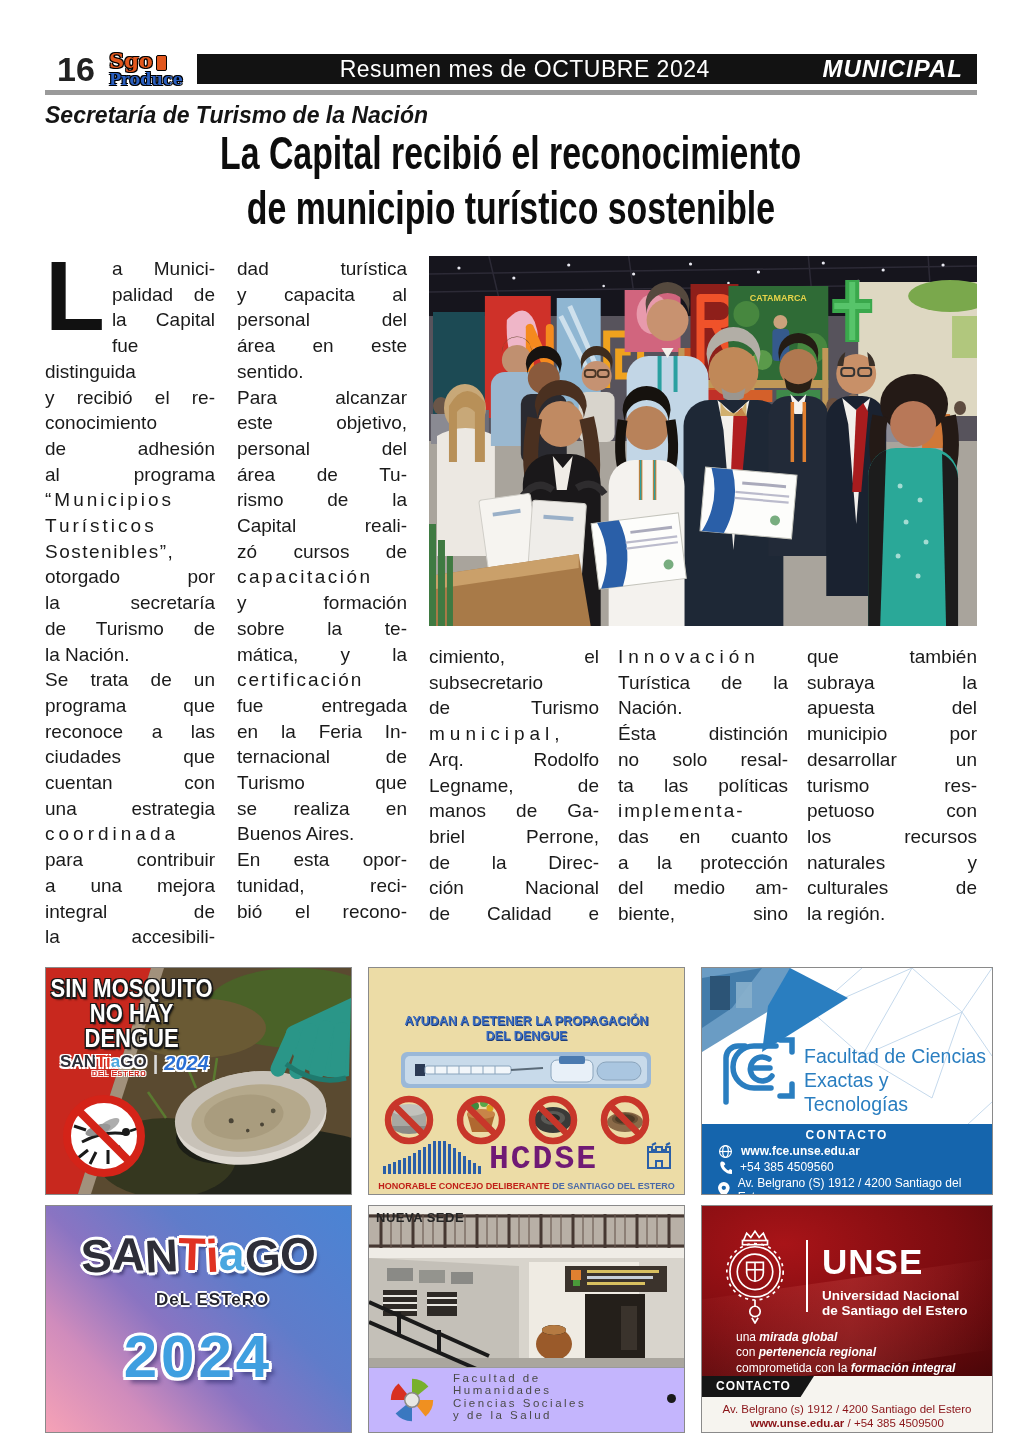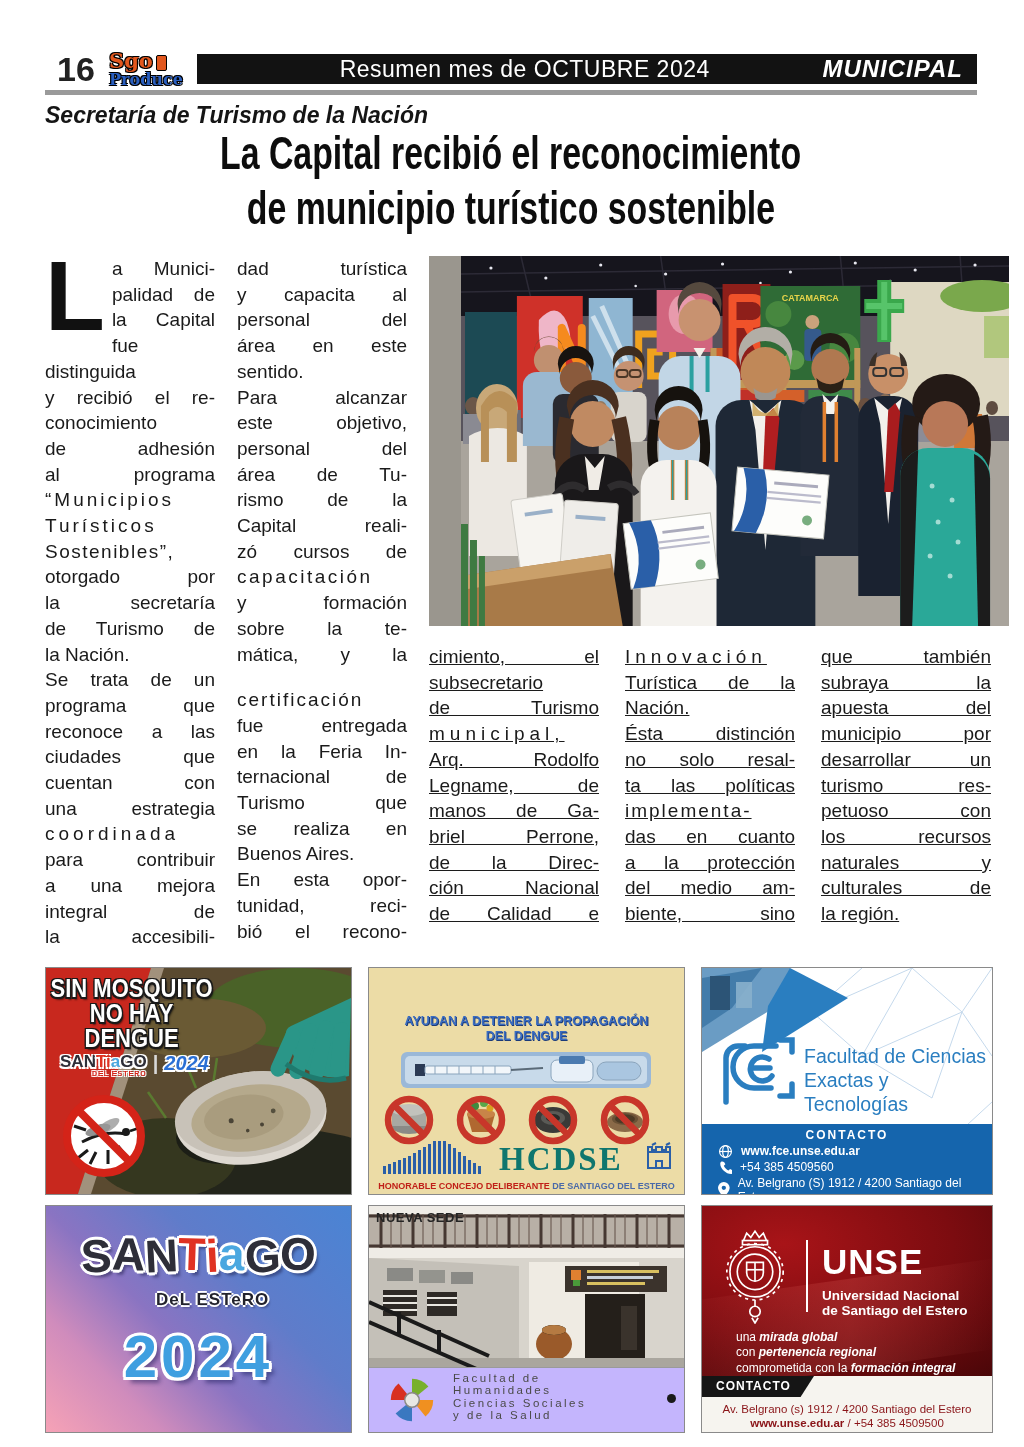--- a/index.html
+++ b/index.html
@@ -31,29 +31,29 @@
   .body{display:flex;gap:22px;margin-top:15px;}
   .leftcols{display:flex;gap:22px;width:362px;flex:none;}
   .col{width:170px;font-size:19px;line-height:25.7px;color:#1a1a1a;}
   .lines .jl{text-align:justify;text-align-last:justify;}
   #col1 .jl:nth-child(15),#col2 .jl:nth-child(5),#col2 .jl:nth-child(23),
   #col4 .jl:nth-child(3),#col5 .jl:nth-child(11){text-align-last:left;}
   #col1 .jl:nth-child(9),#col1 .jl:nth-child(10){letter-spacing:3px;}
   #col1 .jl:nth-child(11){letter-spacing:1.5px;}
   #col1 .jl:nth-child(22){letter-spacing:4px;}
   #col2 .jl:nth-child(13){letter-spacing:2.5px;}
-  #col2 .jl:nth-child(17){letter-spacing:2px;margin-top:20px;}
+  #col2 .jl:nth-child(17){letter-spacing:2px;}
   #col3 .jl:nth-child(4){letter-spacing:5px;}
   #col4 .jl:nth-child(1){letter-spacing:5px;}
   #col4 .jl:nth-child(7){letter-spacing:2px;}
   .dropcap{float:left;font-weight:bold;font-size:98px;line-height:76px;padding:2px 7px 0 0;color:#111;}
   .rightzone{flex:1;}
-  .photo{width:548px;height:370px;background:#9a968e;padding-left:32px;}
+  .photo{width:548px;height:370px;background:#9a968e;}
   .photo svg{display:block;width:100%;height:100%;}
-  .lowercols{display:flex;gap:26px;margin-top:18px;text-decoration:underline;}
+  .lowercols{display:flex;gap:19px;margin-top:18px;}
   .lowercols .col{width:170px;}
 
   
   .ads{display:grid;grid-template-columns:307px 317px 292px;gap:10px 16px;margin-top:17px;}
   .ad{position:relative;overflow:hidden;height:228px;border:1px solid #8a8a8a;background:#fff;box-sizing:border-box;}
   .abs{position:absolute;}
 
   
   .outdark{color:#fff;font-weight:bold;
     text-shadow:-1.5px -1.5px 0 #1a1a1a,1.5px -1.5px 0 #1a1a1a,-1.5px 1.5px 0 #1a1a1a,1.5px 1.5px 0 #1a1a1a,2px 3px 2px rgba(0,0,0,.55);}
@@ -66,21 +66,21 @@
     text-shadow:-1px -1px 0 #fff,1px -1px 0 #fff,-1px 1px 0 #fff,1px 1px 0 #fff;}
   .d-pipe{color:#d8d8d8;font-size:20px;font-weight:bold;line-height:18px;}
   .d-year{font-weight:bold;font-style:italic;font-size:20px;line-height:18px;color:#2a6fd4;
     text-shadow:-1.5px -1.5px 0 #fff,1.5px -1.5px 0 #fff,-1.5px 1.5px 0 #fff,1.5px 1.5px 0 #fff;}
 
   
   .hc-bg{background:#ecdca6;}
   .hc-title{top:12px;left:0;width:100%;text-align:center;font-weight:bold;font-size:18px;color:#3a6cc0;
     text-shadow:1px 1px 0 #1a3a7a;letter-spacing:.5px;}
   .hc-sub{top:46px;left:0;width:100%;text-align:center;font-weight:bold;font-size:12.5px;line-height:15px;color:#3a6cc0;text-shadow:.8px .8px 0 #1a3a7a;}
-  .hc-name{bottom:16px;left:130px;font-family:Liberation Serif, serif;font-weight:bold;font-size:33px;color:#0f766e;letter-spacing:2px;}
+  .hc-name{bottom:16px;left:120px;font-family:Liberation Mono, monospace;font-weight:bold;font-size:33px;color:#701a75;letter-spacing:2px;}
   .hc-cap{bottom:3px;left:0;width:100%;text-align:center;font-size:9px;font-weight:bold;}
   .hc-cap .r{color:#c02018;} .hc-cap .b{color:#4a6aa8;}
 
   
   .fce-name{top:76px;left:102px;color:#2a7ec0;font-size:19.5px;line-height:24px;font-weight:500;}
   .fce-band{left:0;right:0;bottom:0;height:70px;background:#1565ad;color:#fff;}
   .fce-contact{top:4px;left:0;width:100%;text-align:center;font-weight:bold;font-size:12px;letter-spacing:2px;}
   .fce-row{position:absolute;left:16px;display:flex;align-items:center;gap:8px;font-size:12px;}
   .fce-row.bold{font-weight:bold;}
   .fce-tri{stroke:#c5d9ec;stroke-width:1;}

